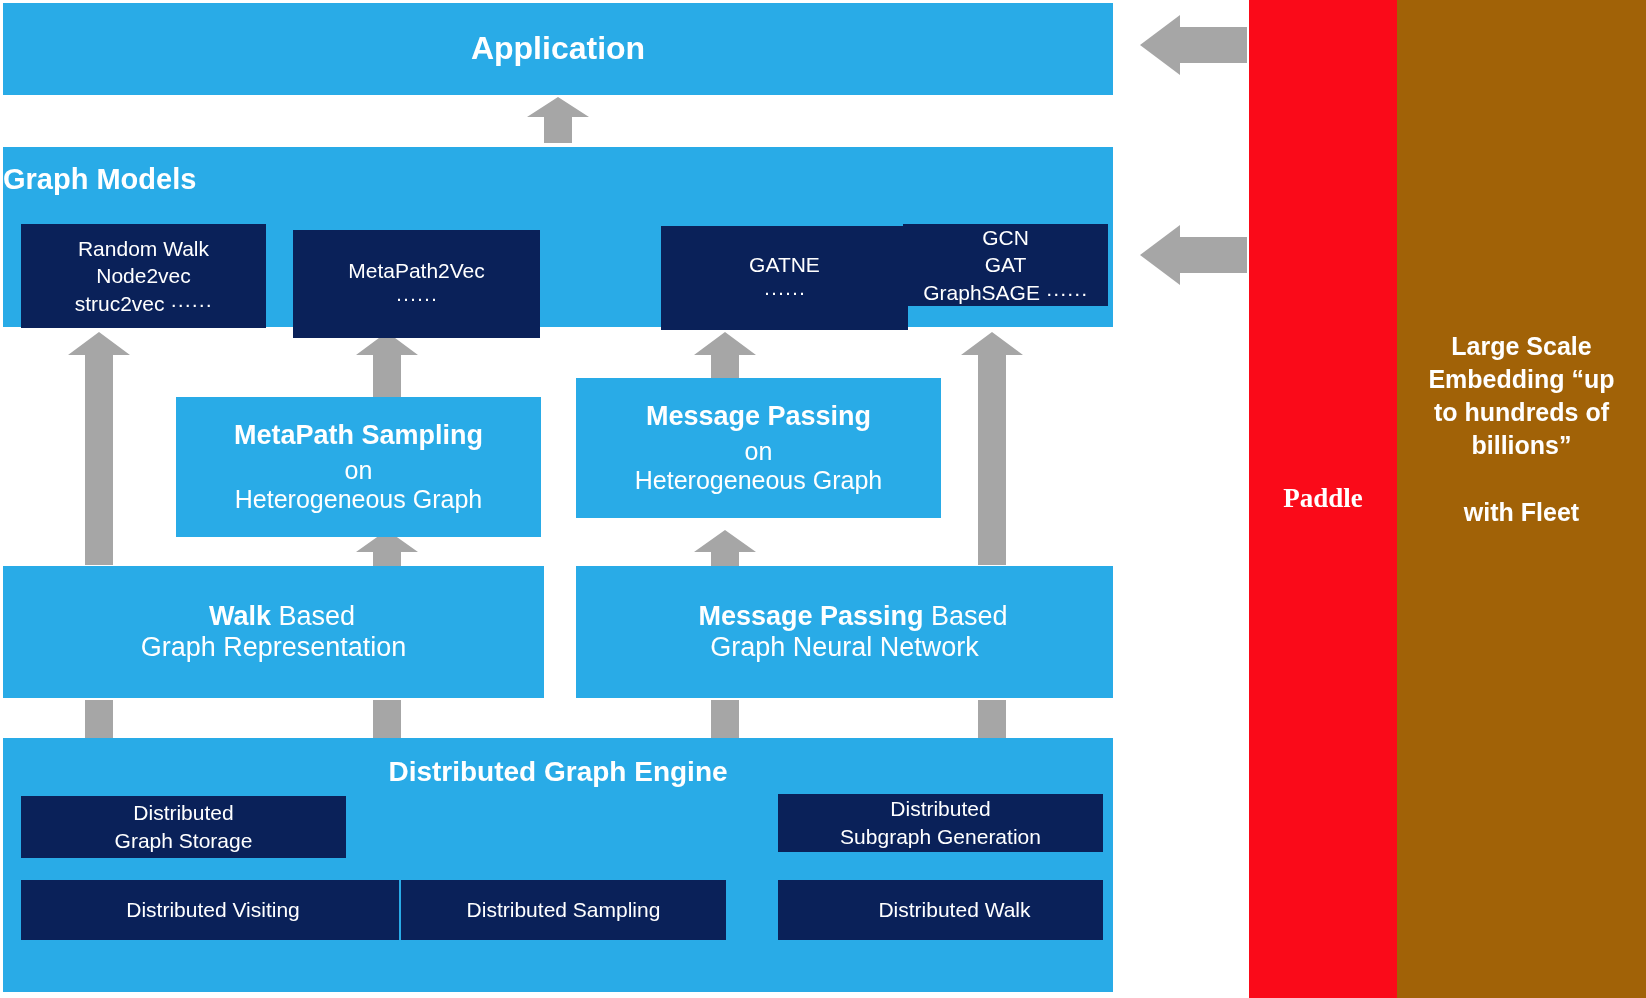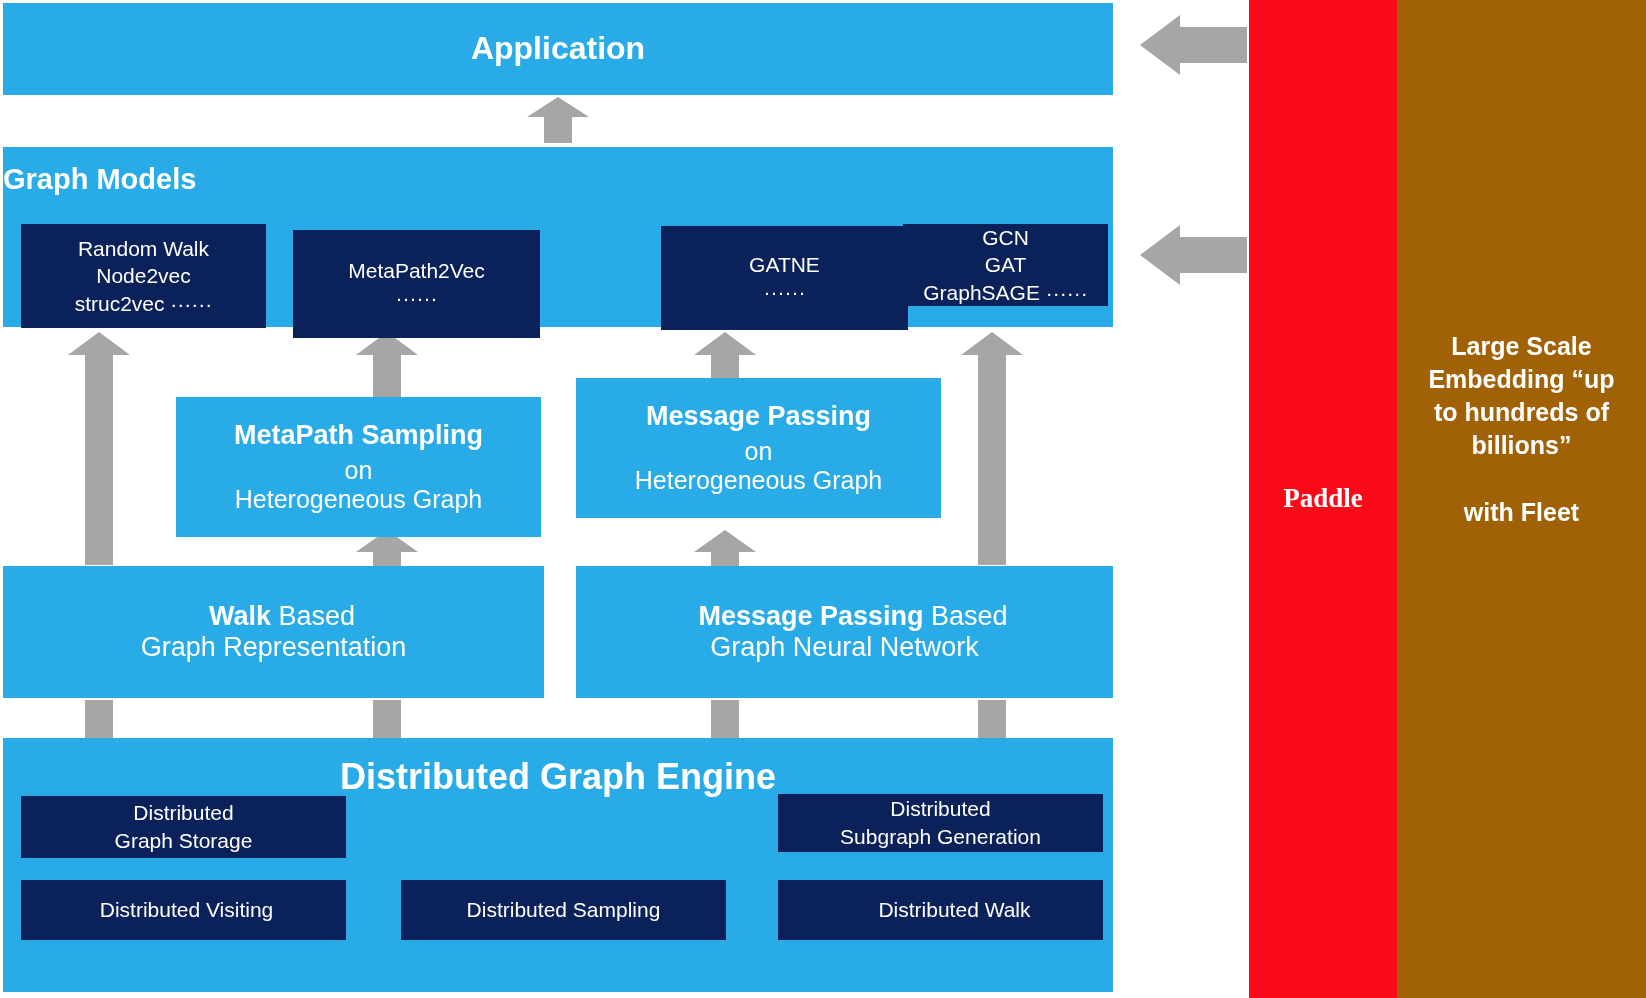--- a/index.html
+++ b/index.html
@@ -36,27 +36,27 @@
   .mid-line{font-size:25px;}
 
   #walk-based{left:3px;top:566px;width:541px;height:132px;}
   #mp-based{left:576px;top:566px;width:537px;height:132px;}
   .base-line{font-size:27px;}
   .base-line b{font-weight:bold;margin-left:17px;}
 
   
   #dge{left:3px;top:738px;width:1110px;height:254px;
        align-items:center;justify-content:flex-start;}
-  #dge-title{margin-top:18px;font-size:36px;font-weight:bold;}
+  #dge-title{margin-top:18px;font-size:28px;font-weight:bold;}
   .dge-chip{position:absolute;box-sizing:border-box;display:flex;
             flex-direction:column;align-items:center;justify-content:center;
             text-align:left;color:#ffffff;font-size:21px;line-height:1.32;}
   #chip-storage{left:18px;top:58px;width:325px;height:62px;}
   #chip-subgraph{left:775px;top:56px;width:325px;height:58px;}
-  #chip-visiting{left:18px;top:142px;width:325px;height:60px;padding-left:6px;}
+  #chip-visiting{left:18px;top:142px;width:378px;height:60px;padding-left:6px;}
   #chip-sampling{left:398px;top:142px;width:325px;height:60px;}
   #chip-walk{left:775px;top:142px;width:325px;height:60px;padding-left:28px;}
 
   
   #paddle-panel{left:1249px;top:0;width:148px;height:998px;
                 display:flex;align-items:center;justify-content:center;font-family:Liberation Serif, serif;}
   #paddle-label{color:#ffffff;font-size:27px;font-weight:bold;}
   #fleet-panel{left:1397px;top:0;width:249px;height:998px;
                display:flex;flex-direction:column;align-items:center;
                justify-content:flex-start;}

